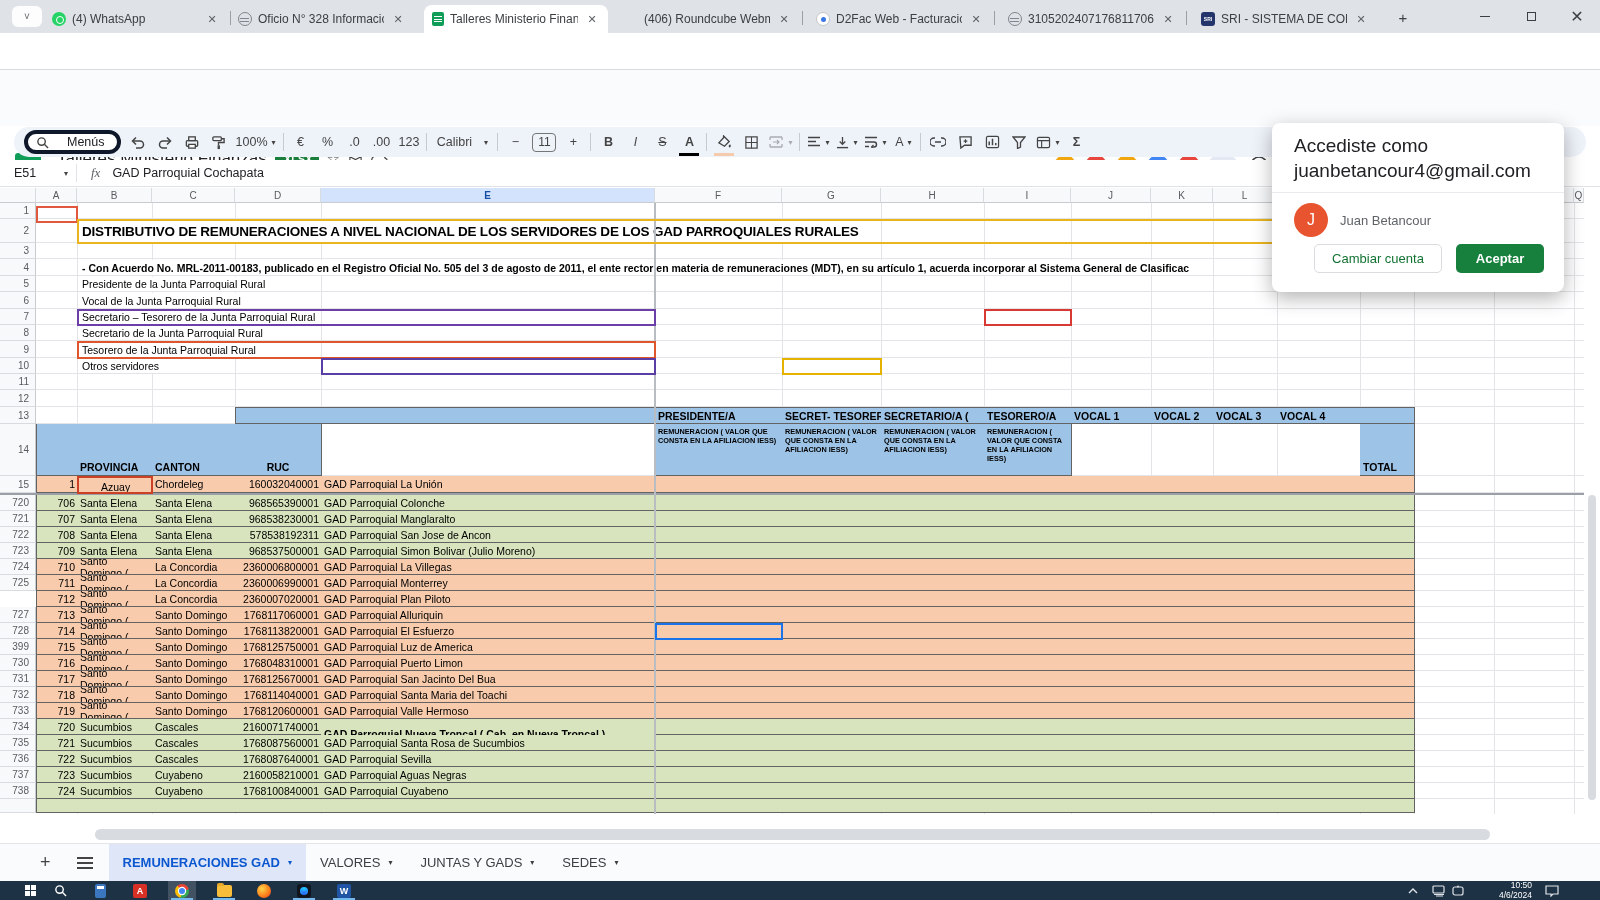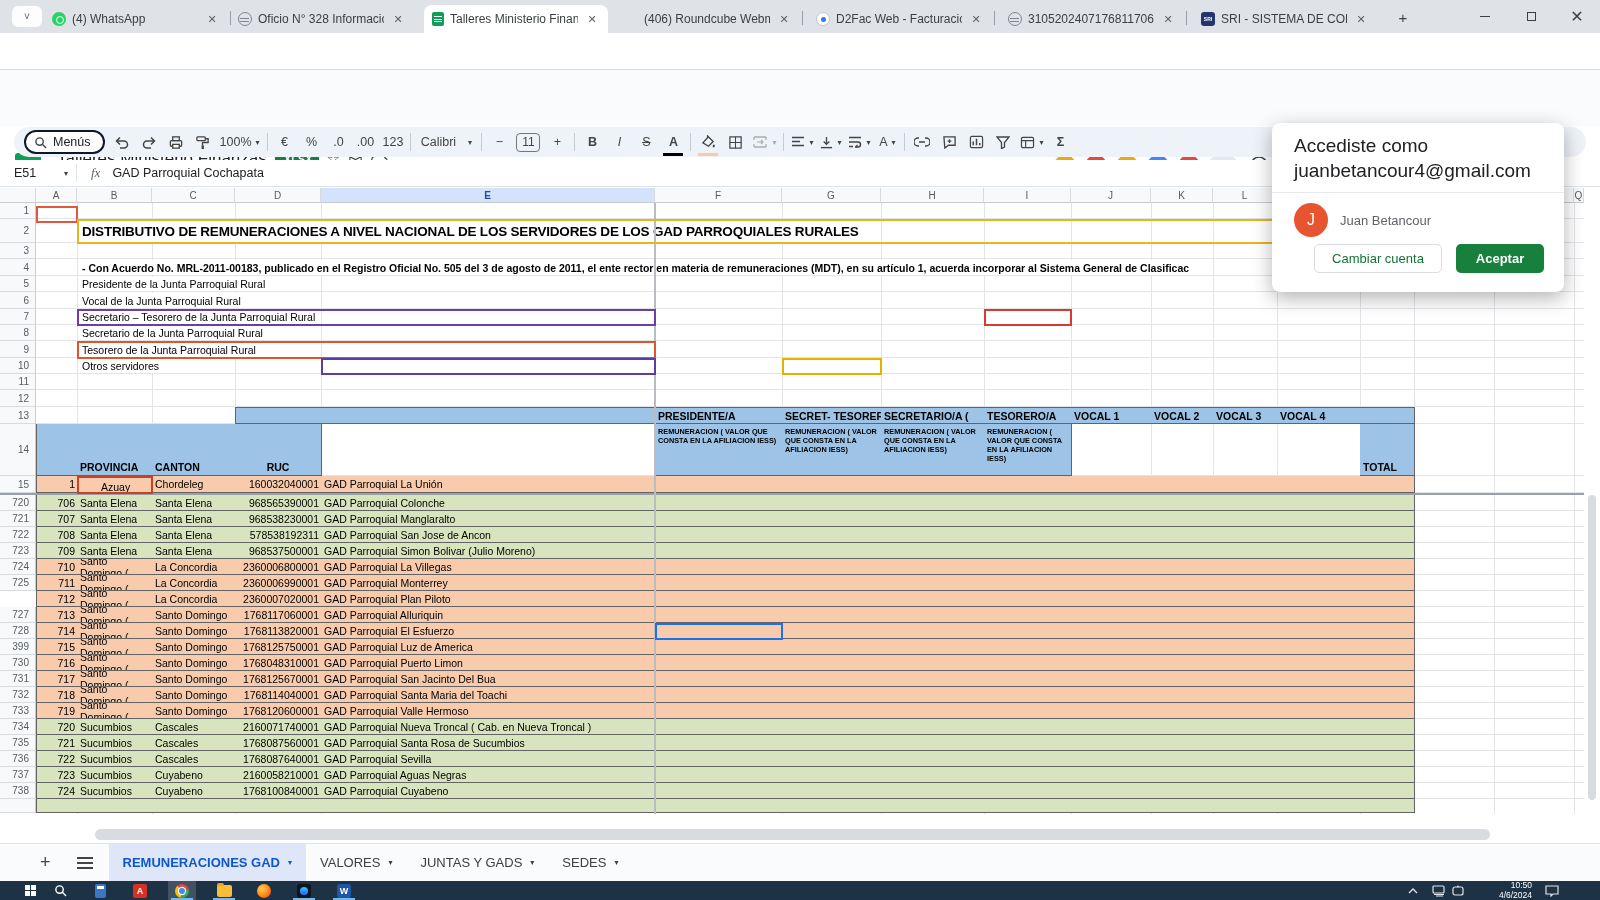--- a/index.html
+++ b/index.html
@@ -55,21 +55,21 @@
   .hdric{position:absolute;top:84px;width:24px;height:24px;color:#3c4043}
   #sharebtn{position:absolute;left:1402px;top:80px;width:110px;height:33px;background:#d7e7fb;border-radius:17px 0 0 17px;display:flex;align-items:center;justify-content:center;gap:7px;font-size:13.5px;color:#001d35;font-weight:500}
   #sharedd{position:absolute;left:1513px;top:80px;width:28px;height:33px;background:#d7e7fb;border-radius:0 17px 17px 0;border-left:1px solid #b8cfe8;display:flex;align-items:center;justify-content:center;font-size:9px;color:#001d35}
   #userAvatar{position:absolute;left:1524px;top:82px;width:28px;height:28px;border-radius:50%;background:#ea4335;color:#fff;font-size:13px;display:flex;align-items:center;justify-content:center}
 
   
   #toolbar{position:absolute;left:14px;top:127px;width:1572px;height:30px;background:#eef2f9;border-radius:15px;display:flex;align-items:center;gap:7px;padding:0 10px;color:#444;font-size:12.5px}
   .tbtn{display:flex;align-items:center;justify-content:center;min-width:20px;height:22px;gap:2px}
   .tdiv{width:1px;height:18px;background:#c6cbd2}
   .caret{font-size:8px;color:#444;margin-left:2px}
-  #menuspill{background:#fff;border:2px solid #0f172a;border-radius:13px;height:24px;display:flex;align-items:center;gap:6px;padding:0 12px 0 8px;font-size:12.5px;color:#202124}
+  #menuspill{background:#fff;border:4px solid #0f172a;border-radius:13px;height:24px;display:flex;align-items:center;gap:18px;padding:0 12px 0 8px;font-size:12.5px;color:#202124}
   .fbox{border:1px solid #747775;border-radius:4px;width:24px;height:19px;display:flex;align-items:center;justify-content:center;font-size:12px}
   .bold{font-weight:bold}.ital{font-style:italic}.strik{text-decoration:line-through}
   .colorA{position:relative;font-weight:bold}
   .colorA::after{content:"";position:absolute;left:0;right:0;bottom:-3px;height:3px;background:#000}
   .fillbar::after{content:"";position:absolute;left:0;right:0;bottom:-3px;height:3px;background:#f6cbad}
   .dis{opacity:.4}
 
   
   #formulabar{position:absolute;left:0;top:160px;width:1600px;height:27px;background:#fff;border-bottom:1px solid #dfe2e6;display:flex;align-items:center;font-size:12.5px;color:#202124}
   #namebox{width:76px;display:flex;align-items:center;justify-content:space-between;padding:0 8px 0 14px}
@@ -782,21 +782,21 @@
     <div class="cell" style="left: 1151px; top: 515px; width: 63px; height: 16px; background: rgb(247, 203, 172);"></div>
     <div class="cell" style="left: 1213px; top: 515px; width: 65px; height: 16px; background: rgb(247, 203, 172);"></div>
     <div class="cell" style="left: 1277px; top: 515px; width: 84px; height: 16px; background: rgb(247, 203, 172);"></div>
     <div class="cell" style="left: 1360px; top: 515px; width: 55px; height: 16px; background: rgb(247, 203, 172);"></div>
     <div class="rowhdr" style="top: 531px; height: 16px;">734</div>
     <div class="rowline" style="left: 36px; top: 531px; width: 1548px; height: 16px;"></div>
     <div class="cell lborder num" style="left: 36px; top: 531px; width: 42px; height: 16px; background: rgb(216, 228, 189);">720</div>
     <div class="cell" style="left: 77px; top: 531px; width: 76px; height: 16px; background: rgb(216, 228, 189);">Sucumbios</div>
     <div class="cell" style="left: 152px; top: 531px; width: 84px; height: 16px; background: rgb(216, 228, 189);">Cascales</div>
     <div class="cell num" style="left: 235px; top: 531px; width: 87px; height: 16px; background: rgb(216, 228, 189);">2160071740001</div>
-    <div class="cell" style="left: 321px; top: 531px; width: 335px; height: 16px; background: rgb(216, 228, 189);">GAD Parroquial Nueva Troncal ( Cab. en Nueva Troncal )</div>
+    <div class="cell" style="left: 321px; top: 531px; width: 335px; height: 30px; background: rgb(216, 228, 189); font-weight: bold;">GAD Parroquial Nueva Troncal ( Cab. en Nueva Troncal )</div>
     <div class="cell" style="left: 655px; top: 531px; width: 128px; height: 16px; background: rgb(216, 228, 189);"></div>
     <div class="cell" style="left: 782px; top: 531px; width: 100px; height: 16px; background: rgb(216, 228, 189);"></div>
     <div class="cell" style="left: 881px; top: 531px; width: 104px; height: 16px; background: rgb(216, 228, 189);"></div>
     <div class="cell" style="left: 984px; top: 531px; width: 88px; height: 16px; background: rgb(216, 228, 189);"></div>
     <div class="cell" style="left: 1071px; top: 531px; width: 81px; height: 16px; background: rgb(216, 228, 189);"></div>
     <div class="cell" style="left: 1151px; top: 531px; width: 63px; height: 16px; background: rgb(216, 228, 189);"></div>
     <div class="cell" style="left: 1213px; top: 531px; width: 65px; height: 16px; background: rgb(216, 228, 189);"></div>
     <div class="cell" style="left: 1277px; top: 531px; width: 84px; height: 16px; background: rgb(216, 228, 189);"></div>
     <div class="cell" style="left: 1360px; top: 531px; width: 55px; height: 16px; background: rgb(216, 228, 189);"></div>
     <div class="rowhdr" style="top: 547px; height: 16px;">735</div>

